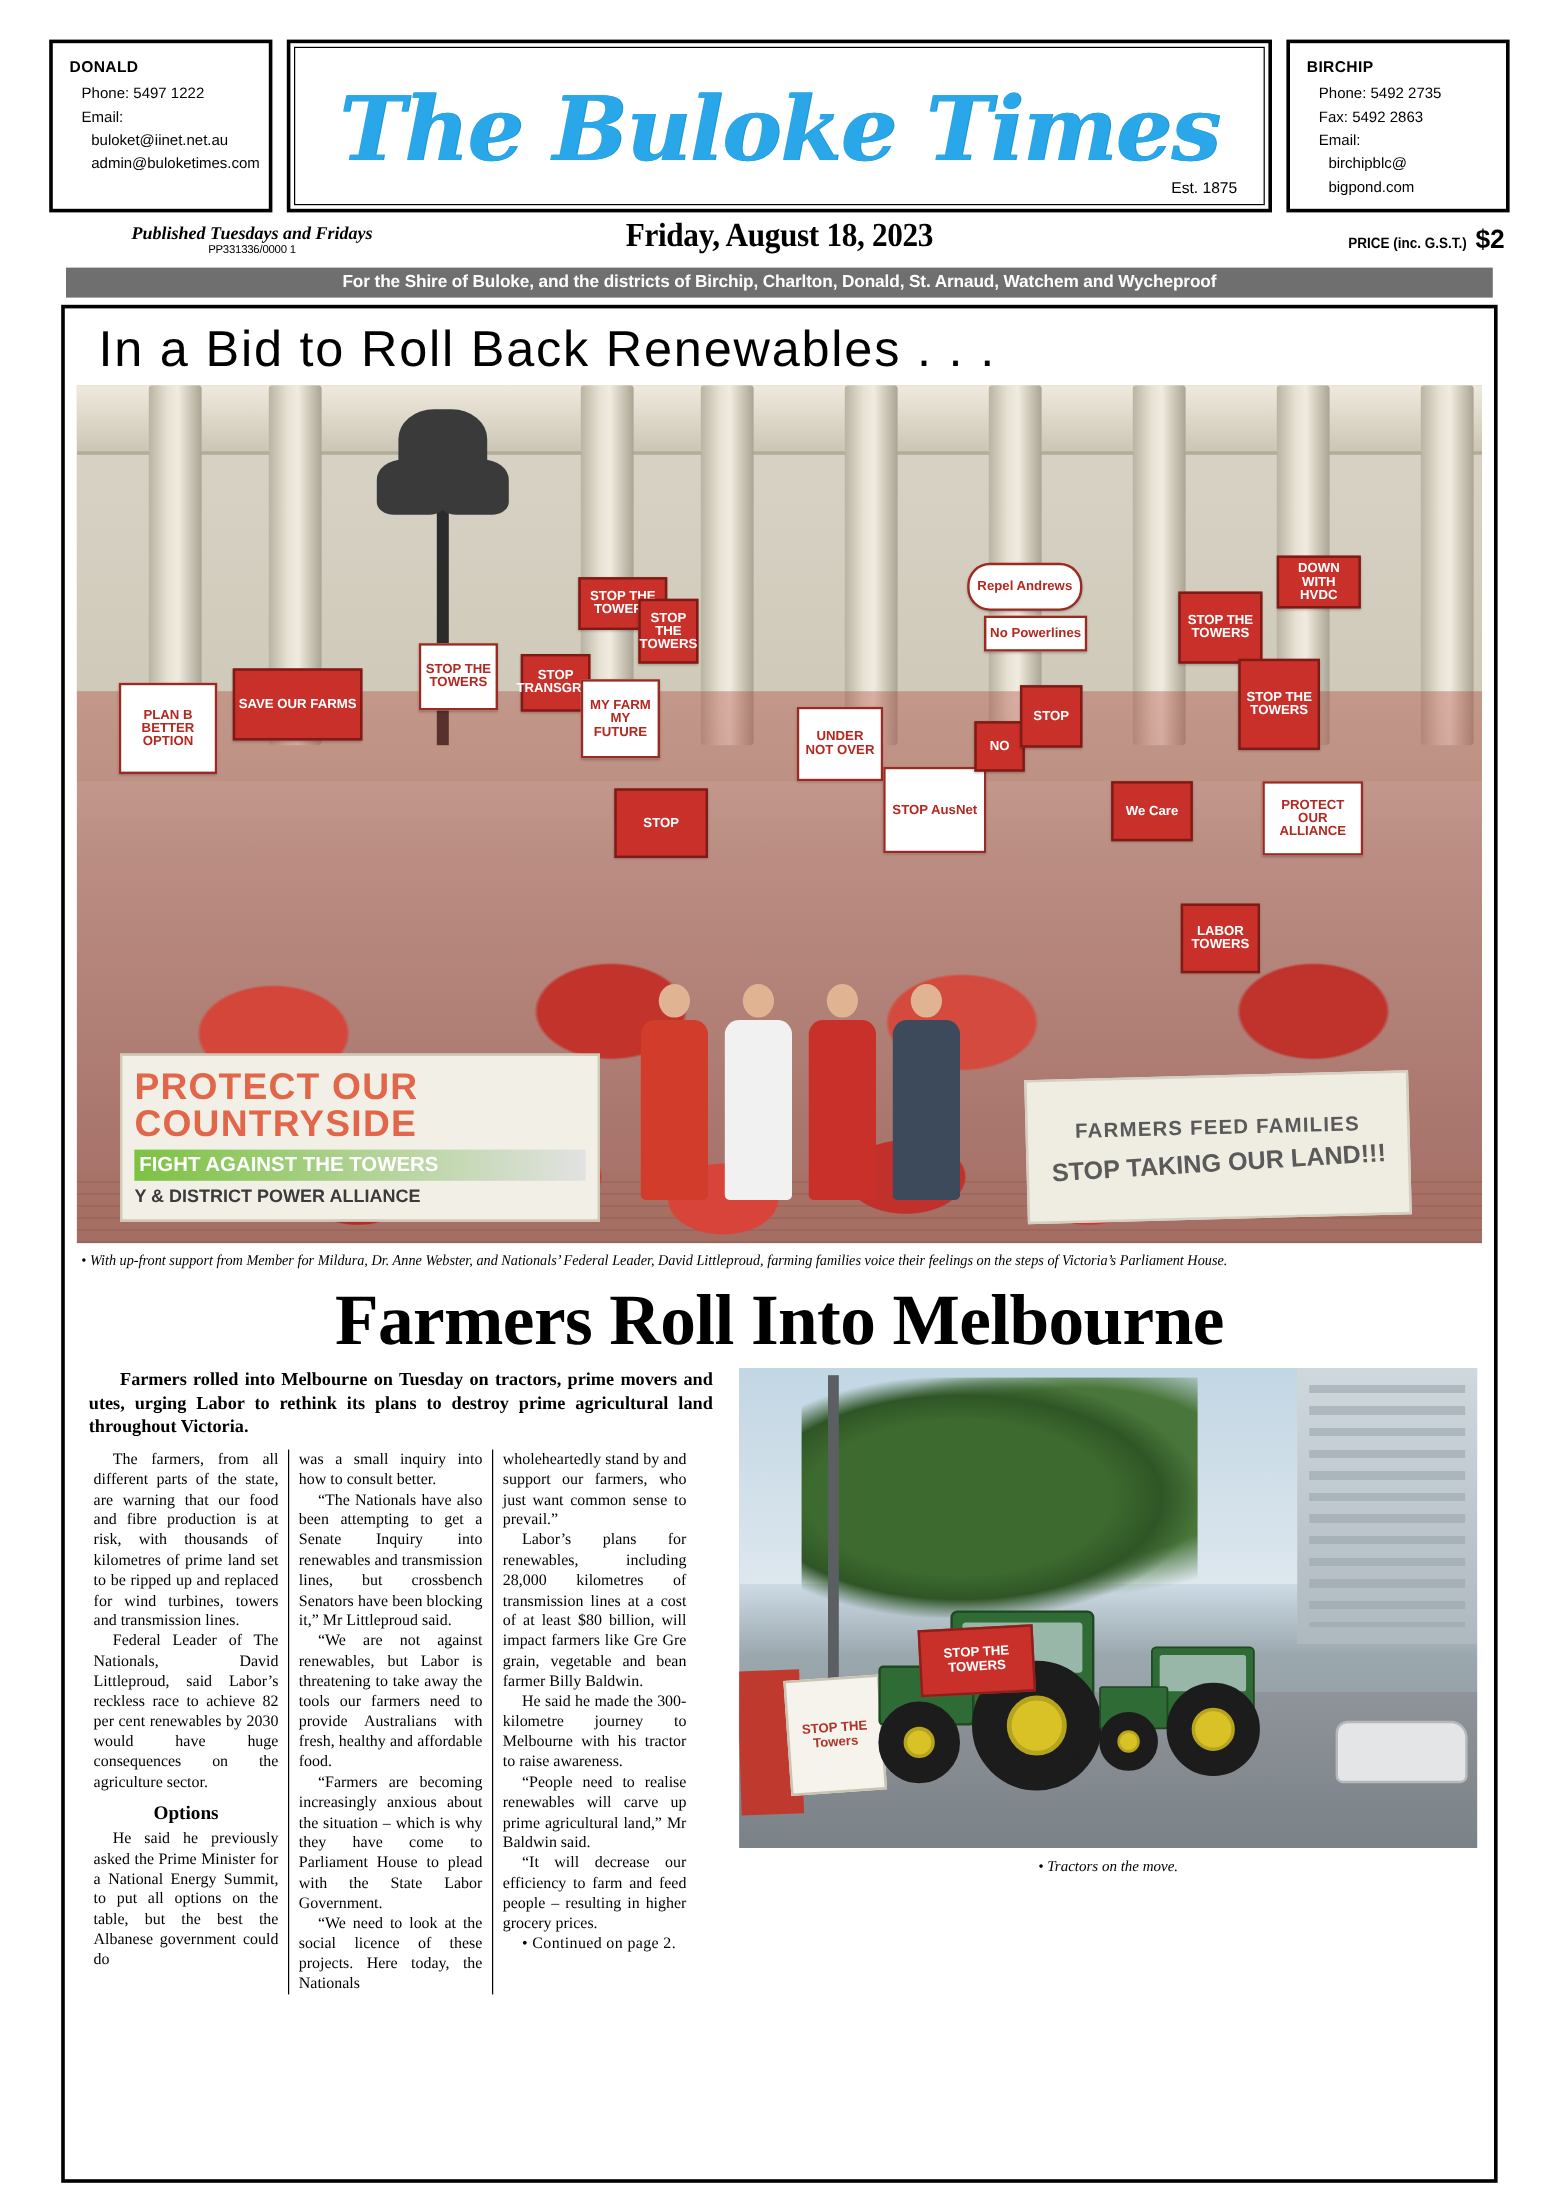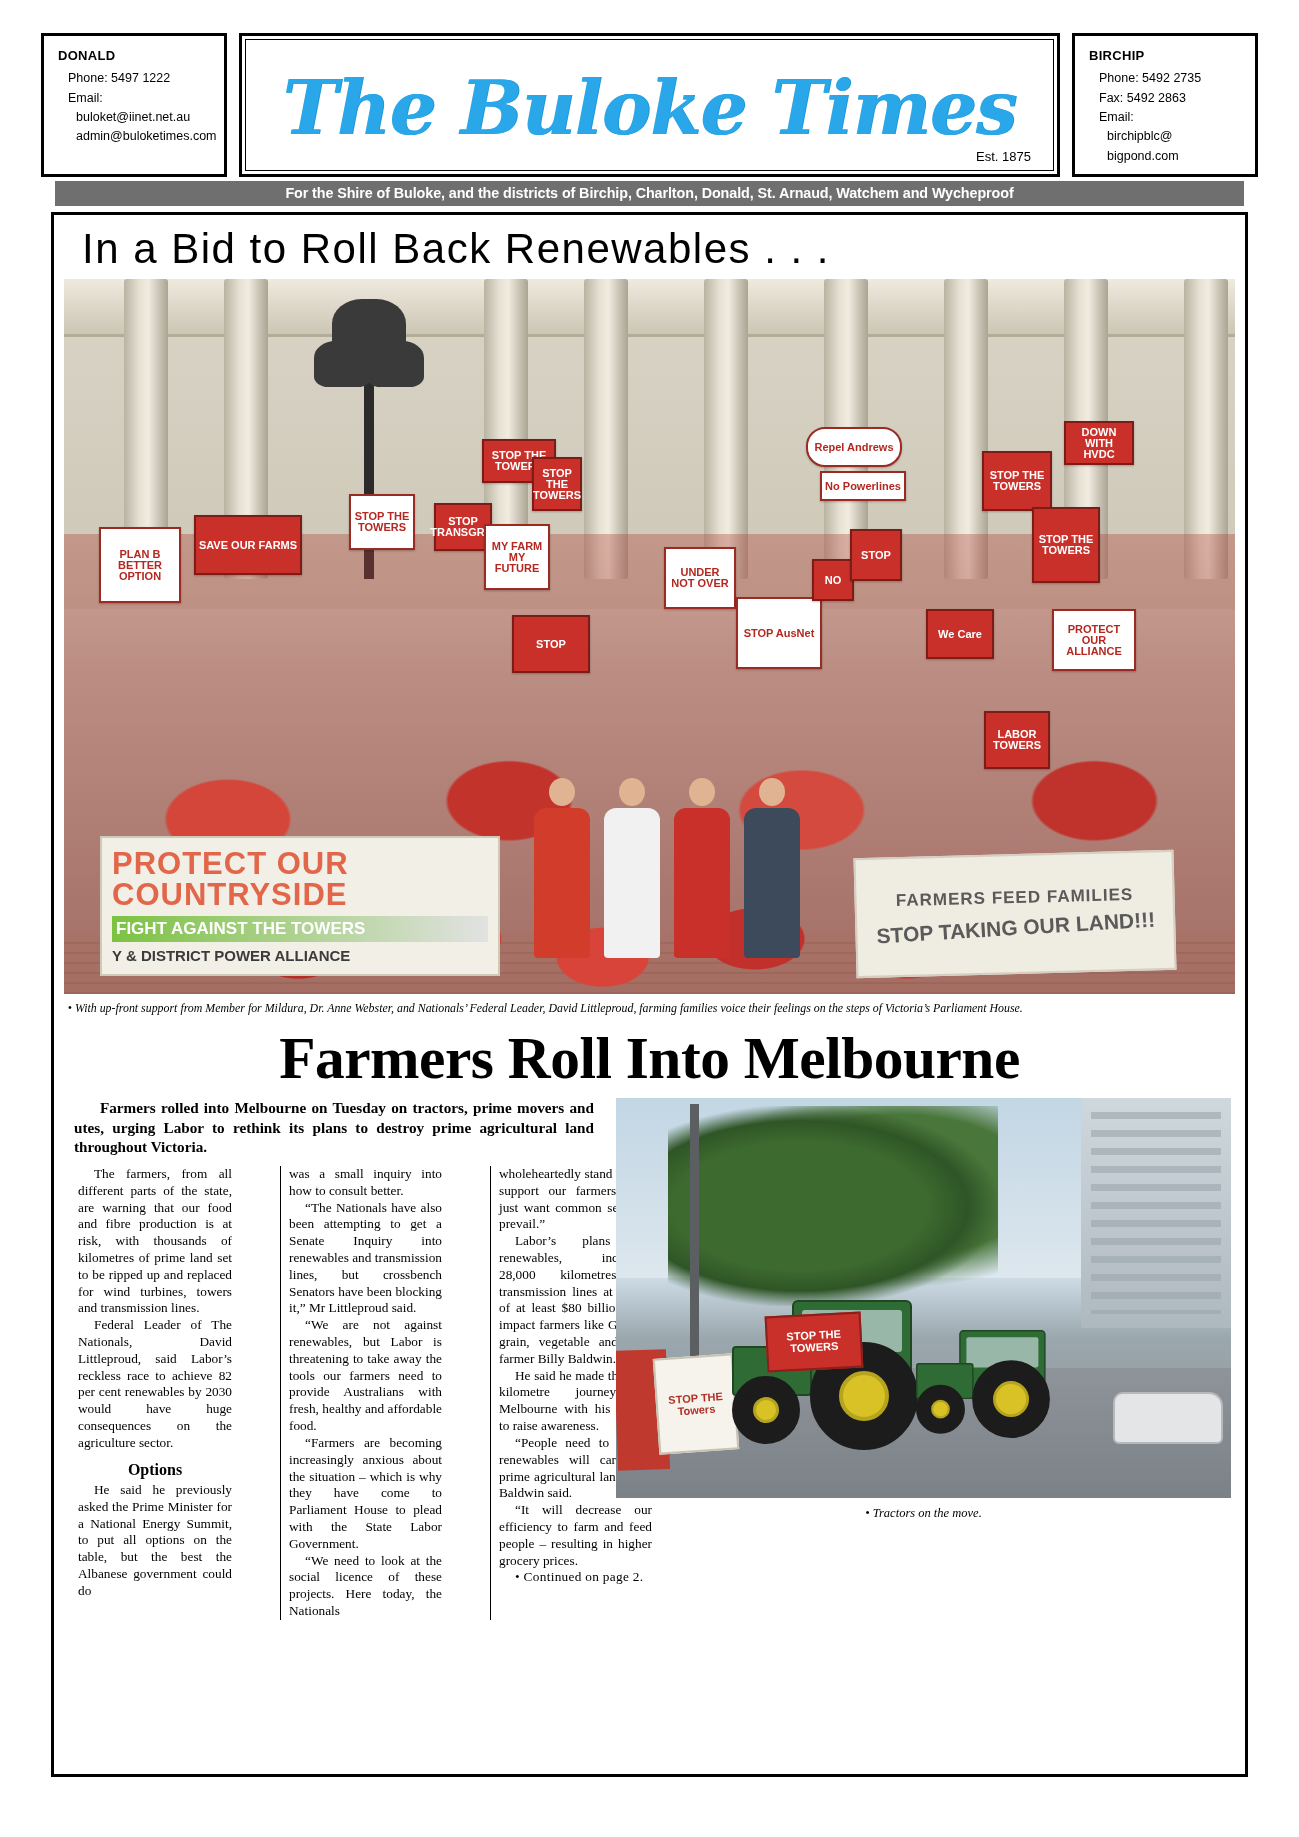--- a/index.html
+++ b/index.html
@@ -232,21 +232,21 @@
 
   
   .article-wrap { display: flex; gap: 0; padding: 4px 4px 0 6px; }
   .text-area { width: 530px; flex: 0 0 530px; }
   .intro {
     font-family: "Liberation Serif", serif;
     font-weight: bold; font-size: 15.2px; line-height: 1.26;
     text-align: justify; text-indent: 26px;
     padding: 0 6px 10px 4px;
   }
-  .cols { display: flex; gap: 40px; }
+  .cols { display: flex; }
   .col {
     width: 170px; flex: 0 0 170px;
     font-family: "Liberation Serif", serif;
     font-size: 13.3px; line-height: 1.265;
     text-align: justify;
     padding: 0 8px;
     hyphens: auto;
   }
   .col.c2, .col.c3 { border-left: 1px solid #000; }
   .col p { margin: 0; text-indent: 16px; }
@@ -376,20 +376,30 @@
       <div class="row">
         <span class="lbl">Fax:</span>
         <span>5492 2863</span>
       </div>
       <div class="row">Email:</div>
       <div class="row indent2">birchipblc@</div>
       <div class="row indent2">bigpond.com</div>
     </div>
   </div>
 
+  <div class="datebar">
+    <div class="pub-left">
+      <div class="pub1">Published Tuesdays and Fridays</div>
+      <div class="pub2">PP331336/0000 1</div>
+    </div>
+    <div class="date-center">Friday, August 18, 2023</div>
+    <div class="price-right">
+      <span class="plabel">PRICE (inc. G.S.T.)</span><span class="pval">$2</span>
+    </div>
+  </div>
 
   <div class="district-bar">For the Shire of Buloke, and the districts of Birchip, Charlton, Donald, St. Arnaud, Watchem and Wycheproof</div>
 
   <div class="main-frame">
 
     <div class="kicker">In a Bid to Roll Back Renewables . . .</div>
 
     <div class="hero">
       <div class="hero-sky"></div>
       <div class="building">

